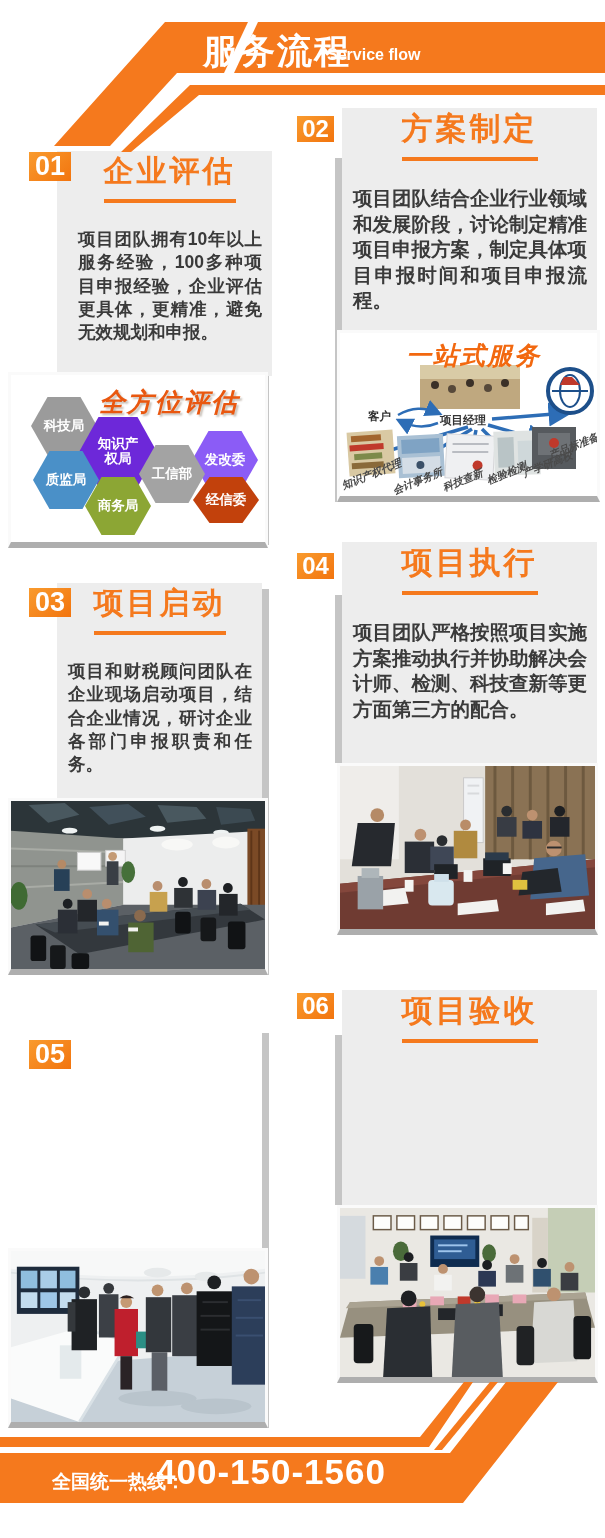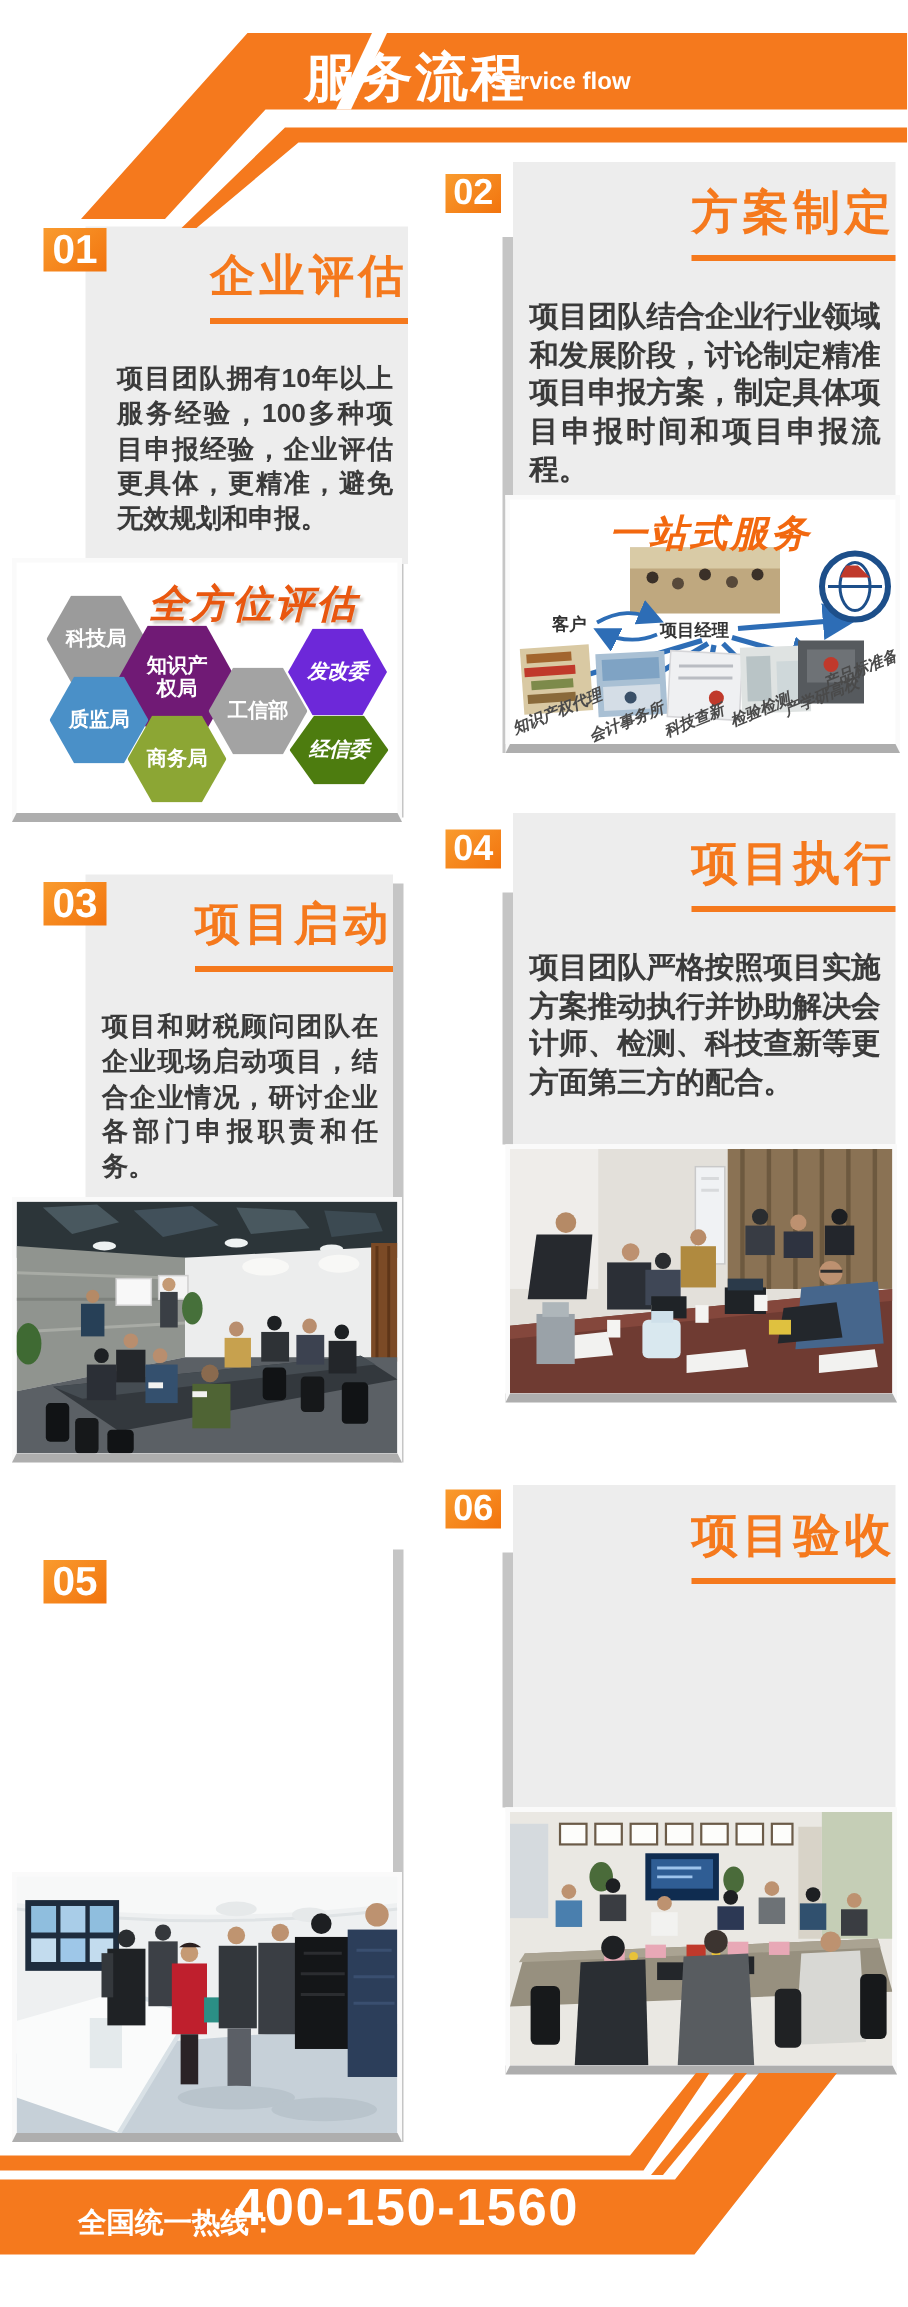--- a/index.html
+++ b/index.html
@@ -9,21 +9,21 @@
   svg{display:block;}
 
   
   .hdr-title{position:absolute;left:203px;top:28px;color:#fff;font-size:35px;font-weight:bold;letter-spacing:2px;z-index:5;}
   .hdr-sub{position:absolute;left:327px;top:46px;color:#fff;font-size:16px;font-weight:bold;z-index:5;}
 
   
   .card{position:absolute;background:#ededed;z-index:1;}
   .card-l{left:57px;width:205px;}
   .card-r{left:342px;width:255px;}
-  .ttl{text-align:right;margin-top:13px;}
+  .ttl{text-align:center;}
   .ttl span{display:inline-block;font-weight:bold;color:#f5791d;border-bottom:4px solid #f5791d;
             padding-bottom:7px;letter-spacing:3px;}
   .card-l .ttl span{font-size:30px;}
   .card-r .ttl span{font-size:31px;}
   .bodytxt{font-weight:bold;color:#3a3a3a;text-align:justify;margin:25px 10px 0 11px;}
   .card-l .bodytxt{font-size:17.5px;line-height:1.33;}
   .card-r .bodytxt{font-size:19.5px;line-height:1.31;}
 
   
   .badge{position:absolute;background:linear-gradient(140deg,#f99b2e,#f2740e);color:#fff;
@@ -75,36 +75,36 @@
     <div class="ttl"><span>企业评估</span></div>
     <div class="bodytxt">项目团队拥有10年以上服务经验，100多种项目申报经验，企业评估更具体，更精准，避免无效规划和申报。</div>
   </div>
   <div class="badge badge-l" style="top:152px;">01</div>
 
   <div class="frame" style="left:8px;top:372px;width:260px;height:176px;">
     <div class="assess-title">全方位评估</div>
     <div class="hex" style="left: 20px; top: 22px; width: 66px; height: 58px; background: rgb(155, 155, 155);">
         <span>科技局</span>
       </div>
-    <div class="hex" style="left: 68px; top: 42px; width: 78px; height: 70px; background: #701a75;">
+    <div class="hex" style="left: 68px; top: 42px; width: 78px; height: 70px; background: #6d28d9;">
         <span style="width:48px;">知识产权局</span>
       </div>
-    <div class="hex" style="left: 181px; top: 44px; width: 66px; height: 58px; background: #6d28d9; font-style: italic;">
+    <div class="hex" style="left: 181px; top: 56px; width: 66px; height: 58px; background: #8b5cf6;">
         <span>发改委</span>
       </div>
     <div class="hex" style="left: 22px; top: 76px; width: 66px; height: 58px; background: rgb(74, 144, 200);">
         <span>质监局</span>
       </div>
     <div class="hex" style="left: 74px; top: 102px; width: 66px; height: 58px; background: rgb(140, 166, 52);">
         <span>商务局</span>
       </div>
     <div class="hex" style="left: 128px; top: 70px; width: 66px; height: 58px; background: rgb(163, 163, 163);">
         <span>工信部</span>
       </div>
-    <div class="hex" style="left: 182px; top: 102px; width: 66px; height: 46px; background: #4d7c0f; font-style: italic;">
+    <div class="hex" style="left: 182px; top: 102px; width: 66px; height: 46px; background: #c2410c;">
         <span>经信委</span>
       </div>
   </div>
 
   <div class="strip" style="left:335px;top:158px;height:344px;"></div>
   <div class="card card-r" style="top:108px;height:222px;">
     <div class="ttl"><span>方案制定</span></div>
     <div class="bodytxt">项目团队结合企业行业领域和发展阶段，讨论制定精准项目申报方案，制定具体项目申报时间和项目申报流程。</div>
   </div>
   <div class="badge badge-r" style="top:116px;">02</div>

